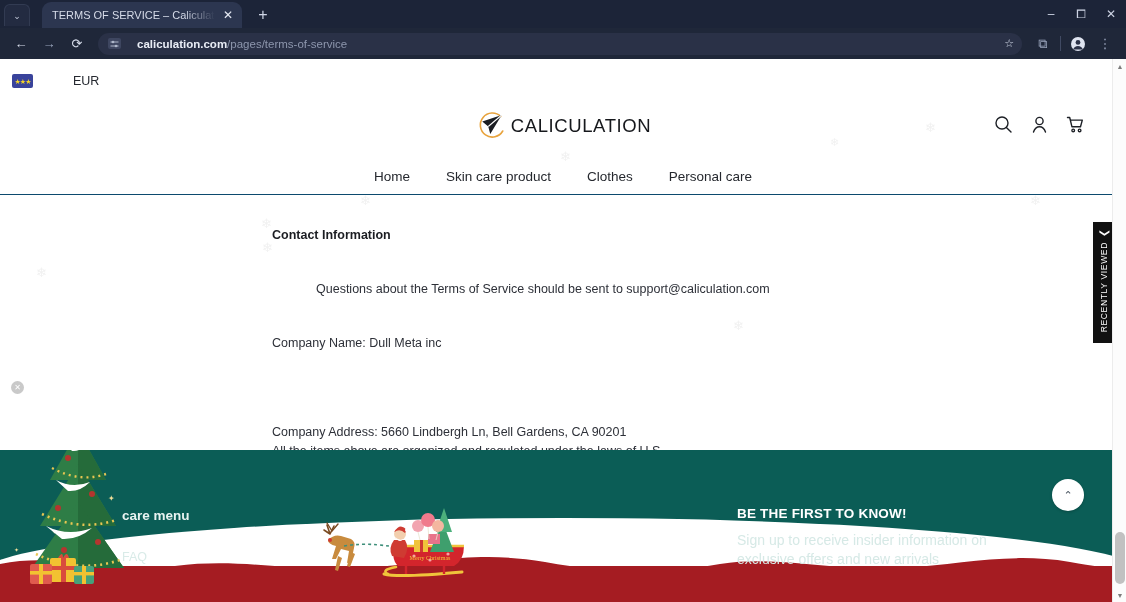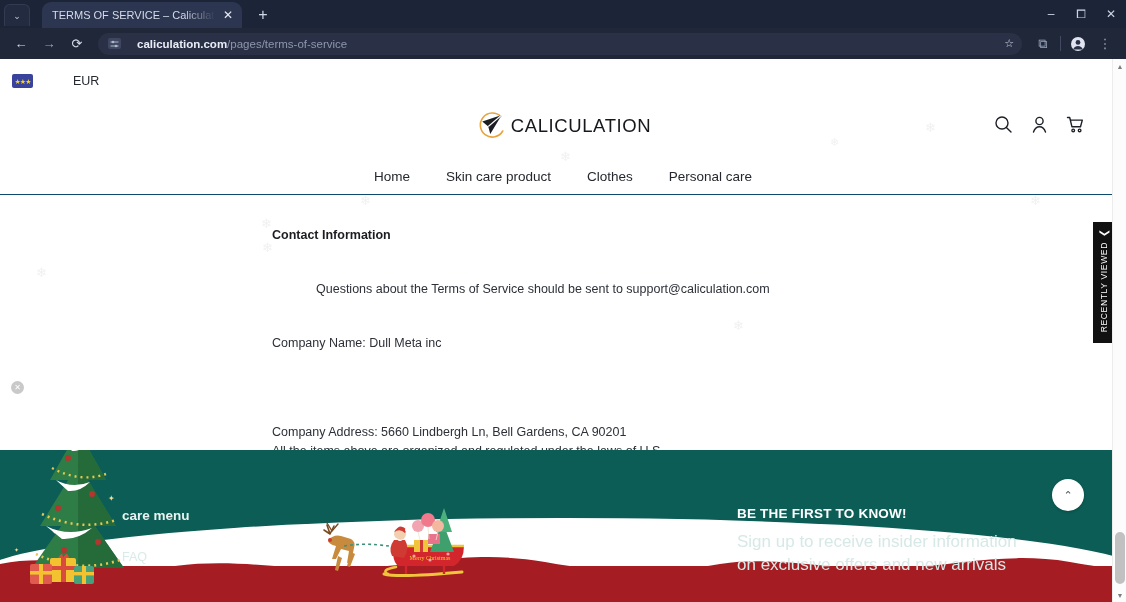--- a/index.html
+++ b/index.html
@@ -174,21 +174,21 @@
     color:#e8f3f1; font-size: 13.5px; font-weight:700;
   }
   .footer-link {
     position:absolute; left: 122px; top: 100px;
     color:#d9ebe8; font-size: 12.5px;
   }
   .news {
     position:absolute; left: 737px; top: 56px; width: 300px;
   }
   .news-h { color:#ffffff; font-size: 13.5px; font-weight: 700; letter-spacing:.2px; }
-  .news-p { color:#d6e9e6; font-size: 17px; line-height: 1.33; margin-top: 10px; }
+  .news-p { color:#d6e9e6; font-size: 14px; line-height: 1.33; margin-top: 10px; }
 
   .totop {
     position:absolute; right: 42px; top: 29px;
     width: 32px; height: 32px; border-radius: 50%;
     background:#fff; display:flex;align-items:center;justify-content:center;
     box-shadow: 0 1px 3px rgba(0,0,0,.2);
   }
   .totop span { color:#4a5560; font-size: 11px; line-height:1; }
 
   .tree { position:absolute; left: 28px; bottom: 10px; width: 100px; height: 190px; }

